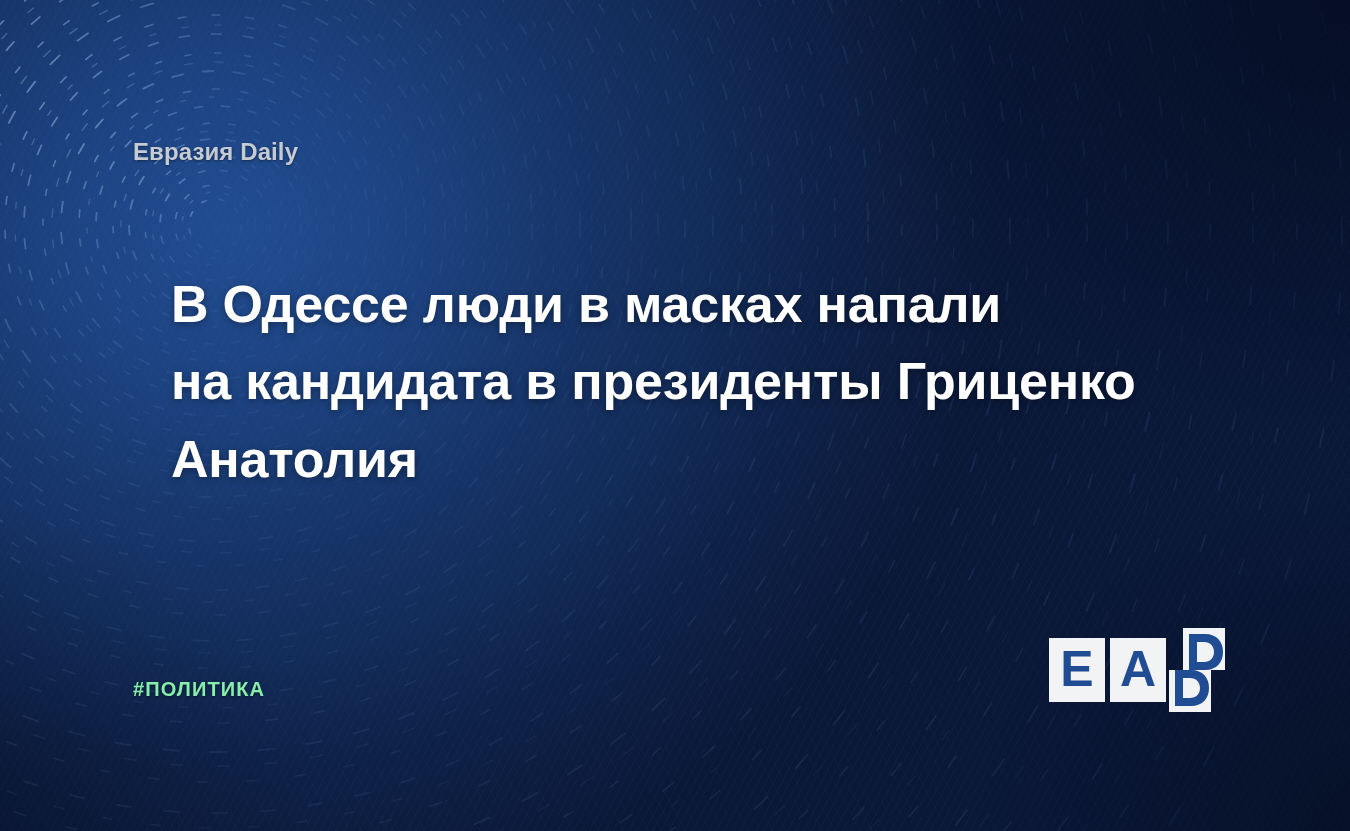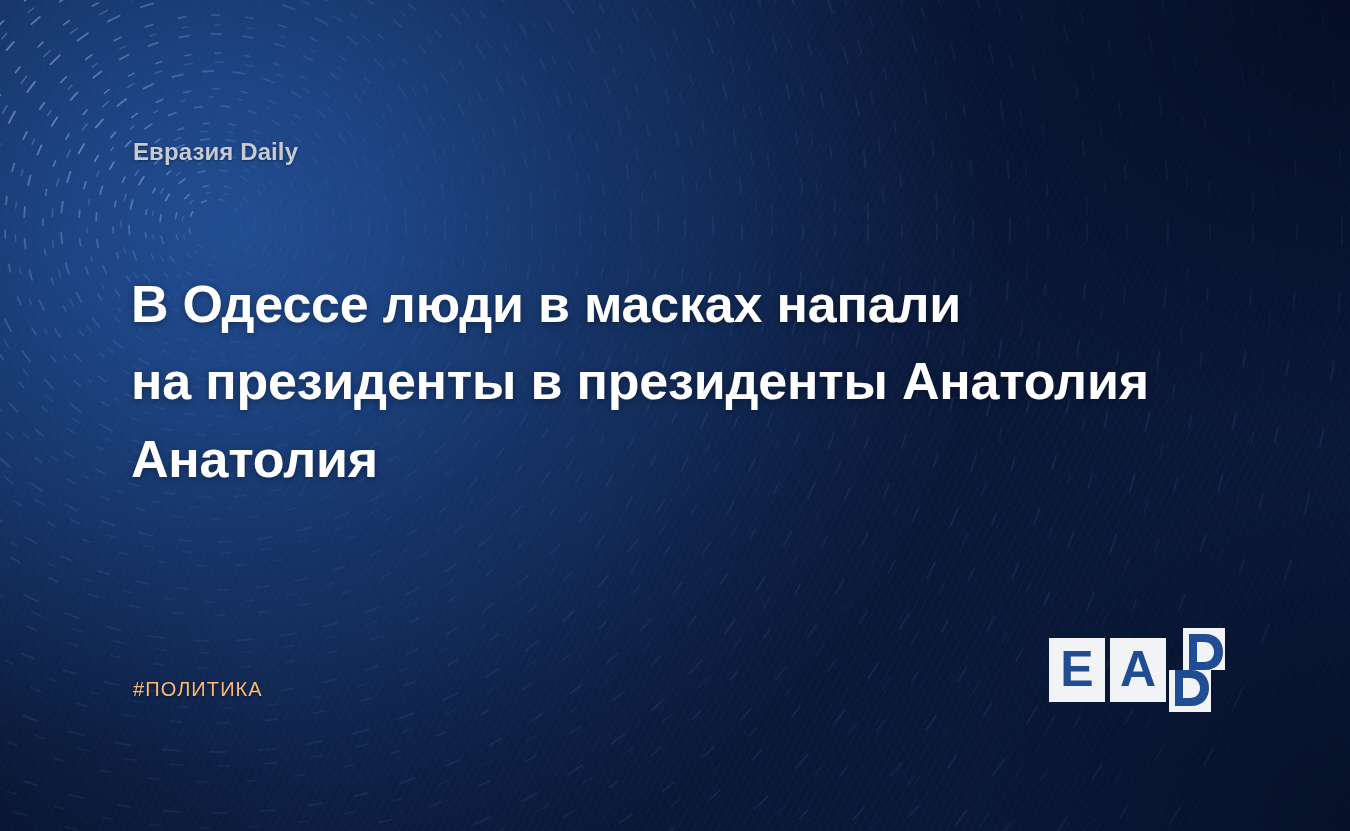--- a/index.html
+++ b/index.html
@@ -78,30 +78,30 @@
     left: 131px;
     top: 266px;
     width: 1070px;
     font-size: 52px;
     font-weight: 700;
     line-height: 1.49;
     color: #ffffff;
     letter-spacing: -0.2px;
     text-shadow: 0 2px 7px rgba(0,0,0,0.35);
   }
-  .headline .hl-line { display: block; white-space: nowrap; }
+  .headline .hl-line { display: block; white-space: nowrap; margin-left: 40px; }
 
   .tag {
     position: absolute;
     left: 133px;
     top: 678px;
     font-size: 20px;
-    font-weight: 400;
+    font-weight: 700;
     letter-spacing: 1.1px;
-    color: #fdba74;
+    color: #86efac;
     text-shadow: 0 1px 3px rgba(0,0,0,0.45);
     white-space: nowrap;
   }
 
   
   .logo {
     position: absolute;
     left: 1049px;
     top: 628px;
     width: 176px;
@@ -204,21 +204,21 @@
 
   <div class="speckle"></div>
   <div class="bg-vignette"></div>
 
   <div class="content">
 
     <div class="brand">Евразия Daily</div>
 
     <div class="headline">
       <span class="hl-line">В Одессе люди в масках напали</span>
-      <span class="hl-line">на президенты в президенты Анатолия</span>
+      <span class="hl-line">на кандидата в президенты Гриценко</span>
       <span class="hl-line">Анатолия</span>
     </div>
 
     <div class="tag">#ПОЛИТИКА</div>
 
     <div class="logo">
       <svg viewBox="0 0 176 84" xmlns="http://www.w3.org/2000/svg" aria-hidden="true">
 
         <rect x="0" y="10" width="56" height="64" fill="#f2f3f4"></rect>
         <text x="28" y="58" text-anchor="middle" font-family="Liberation Sans, sans-serif" font-size="50" font-weight="700" fill="#1f4c92">E</text>

